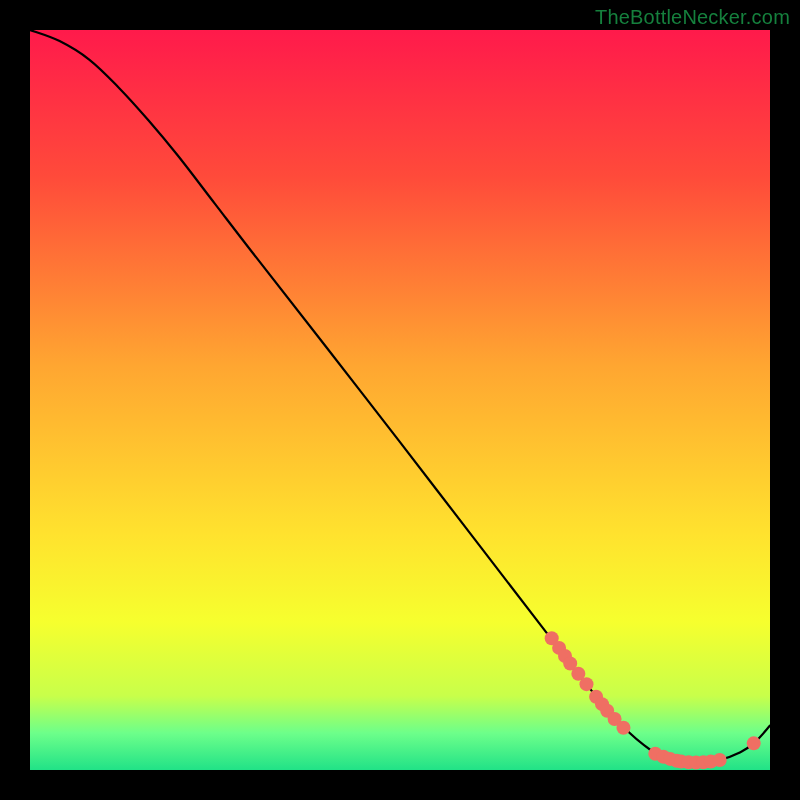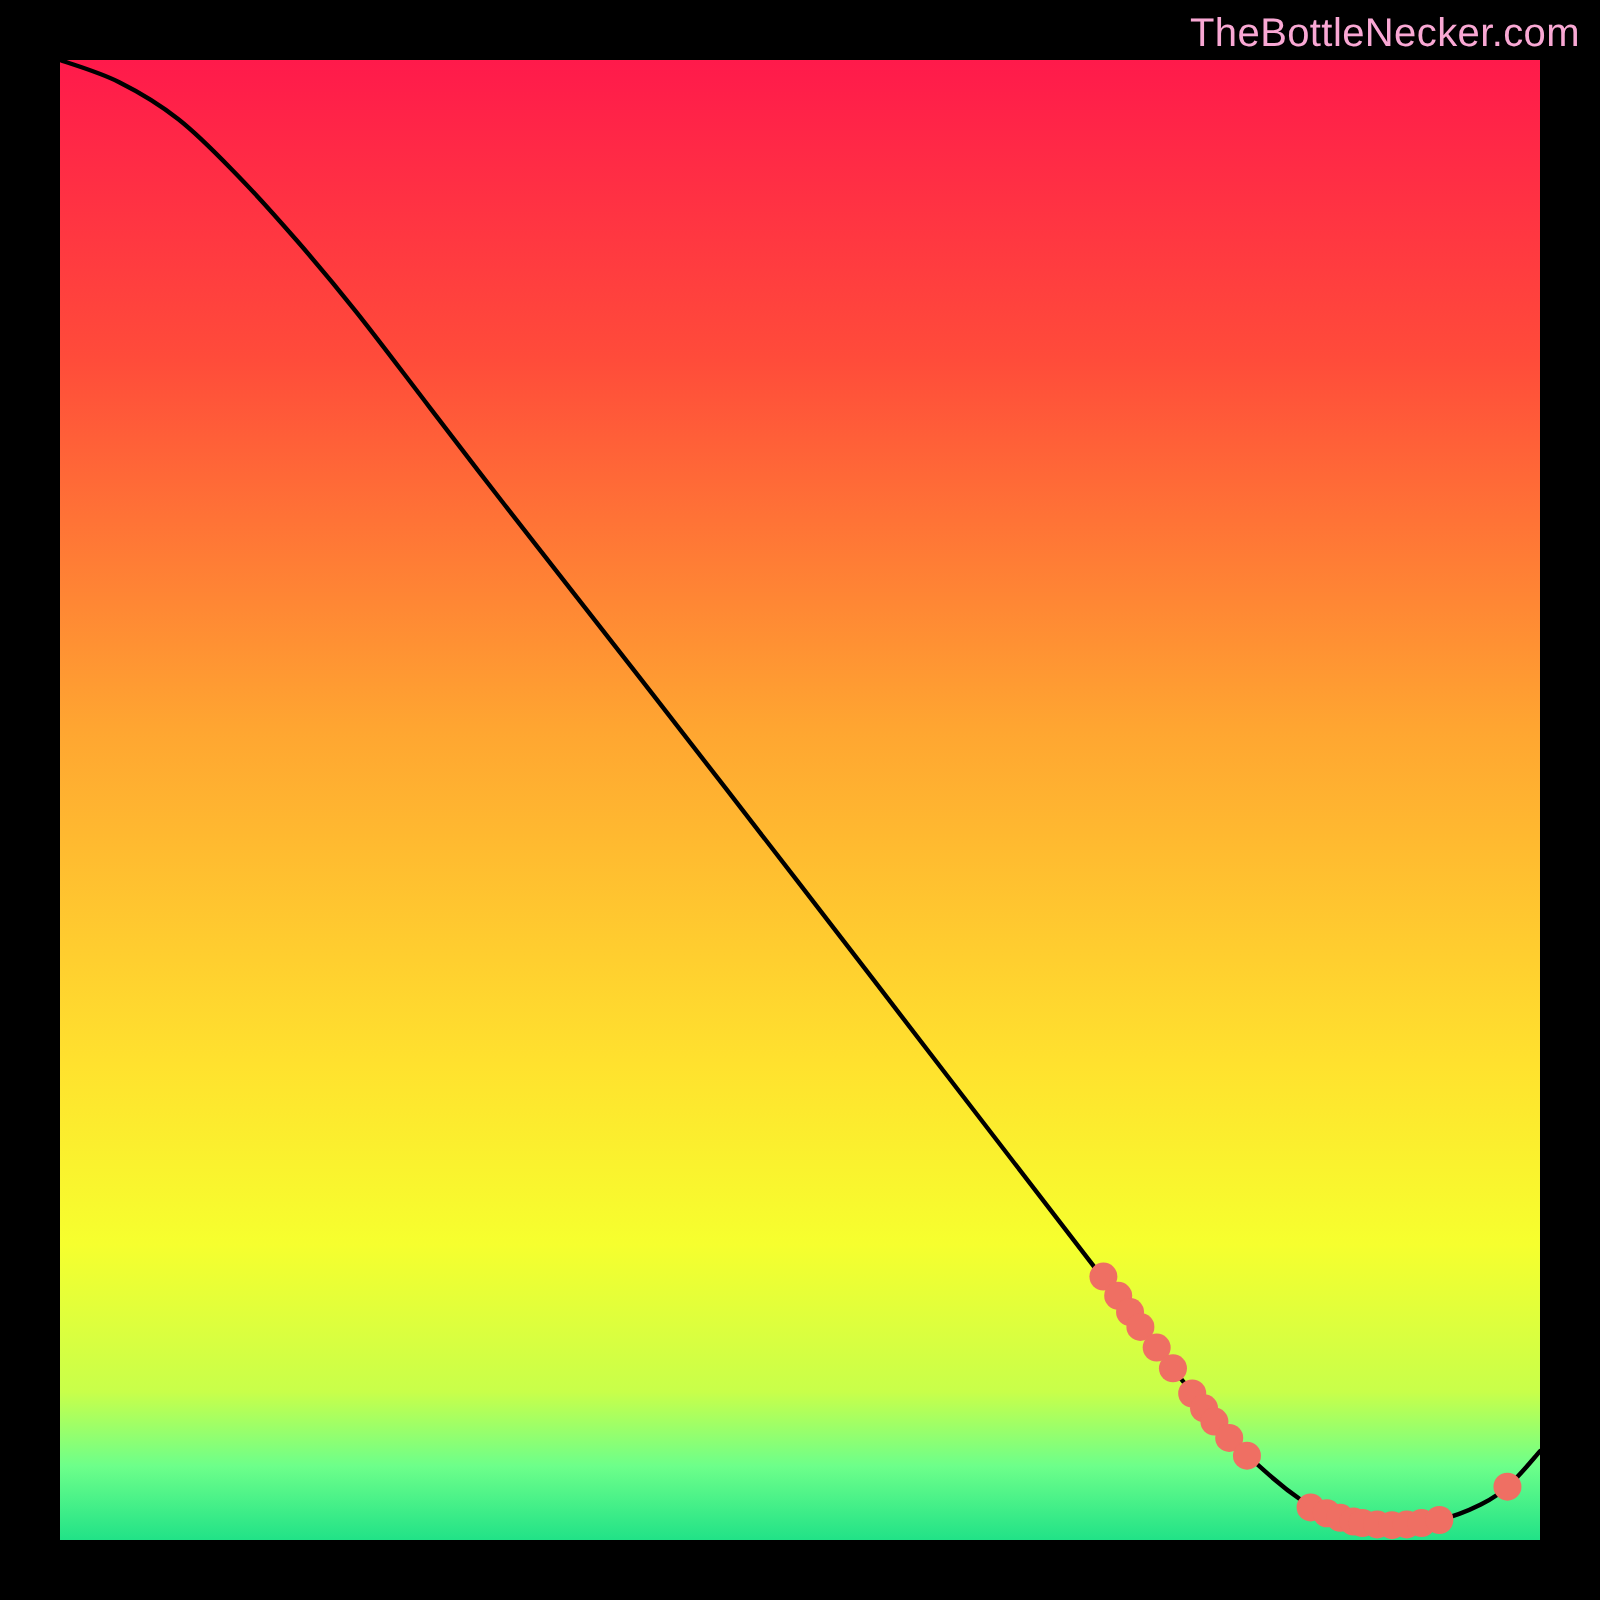--- a/index.html
+++ b/index.html
@@ -13,21 +13,21 @@
   }
   .stage {
     position: relative;
     width: 800px;
     height: 800px;
   }
   .watermark {
     position: absolute;
     top: 6px;
     right: 10px;
-    color: #f9a8d4;
+    color: #15803d;
     font-size: 20px;
     font-weight: 400;
     letter-spacing: 0.2px;
     user-select: none;
   }
   svg {
     display: block;
   }
 </style>
 </head>

